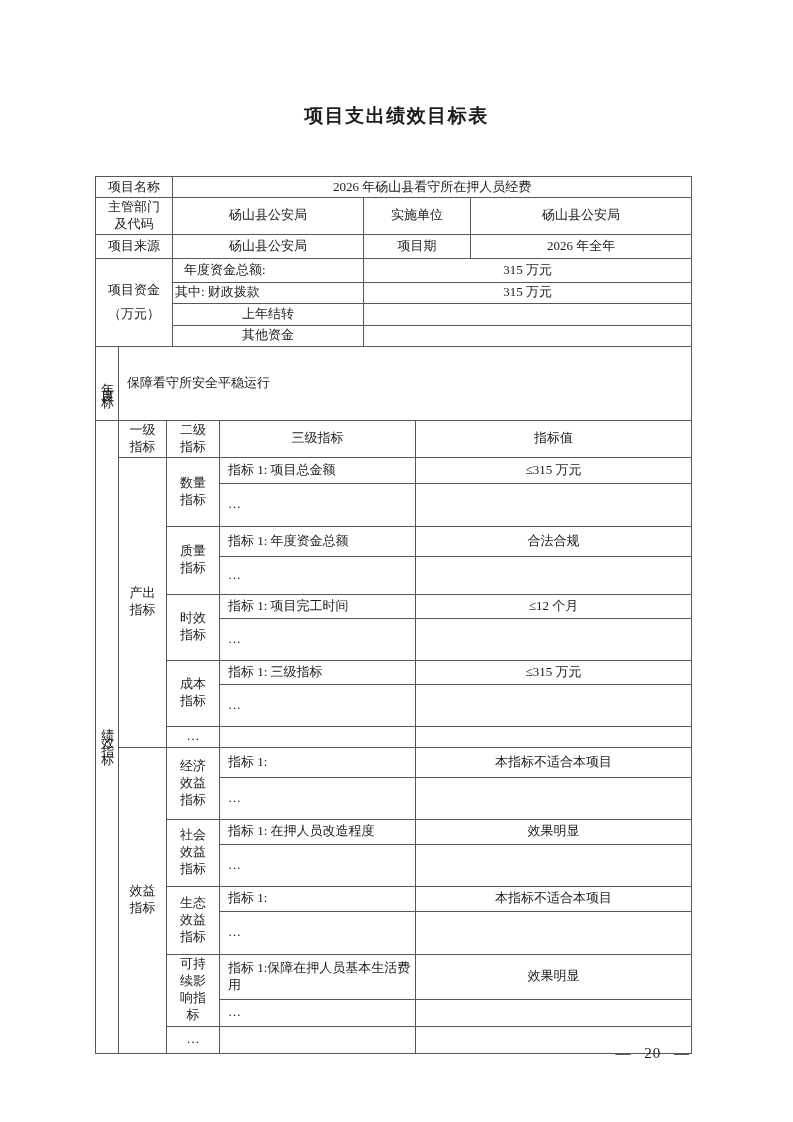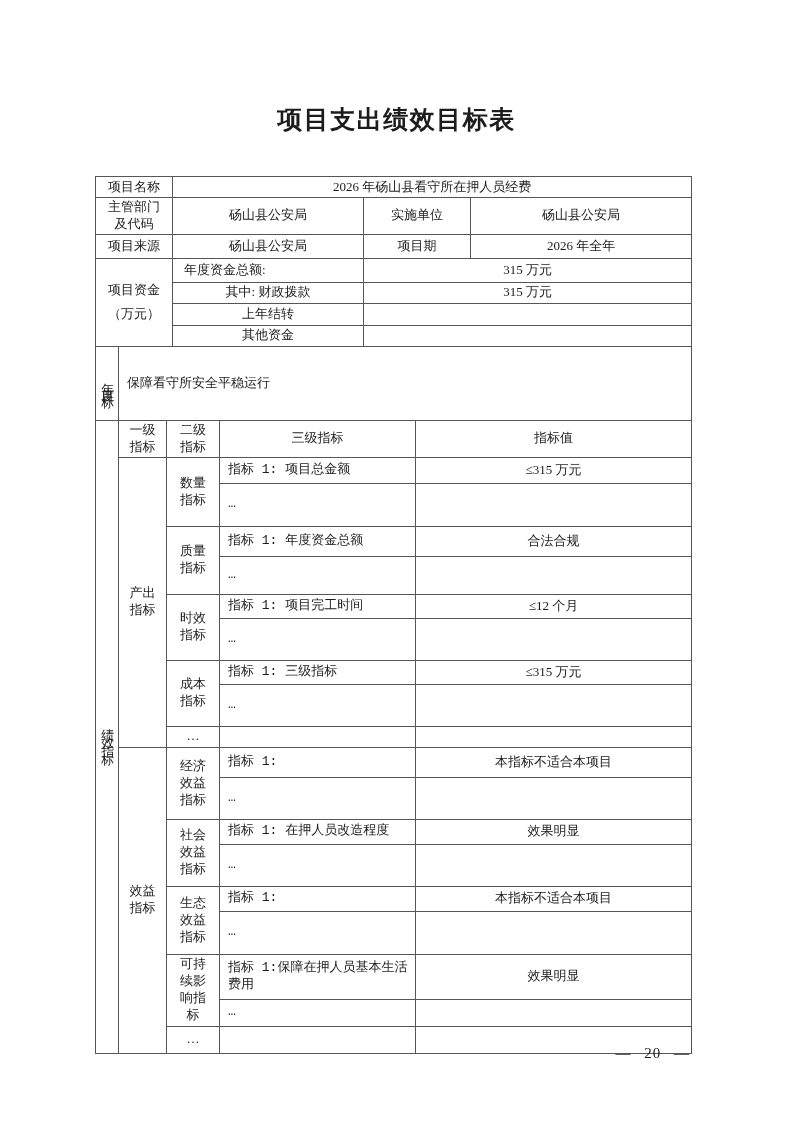--- a/index.html
+++ b/index.html
@@ -4,38 +4,38 @@
 <style>
   html,body{margin:0;padding:0;}
   body{
     width:793px;height:1122px;background:#ffffff;position:relative;
     font-family:"Liberation Serif","DejaVu Serif",serif;color:#1c1c1c;
     overflow:hidden;
   }
   .page{position:absolute;inset:0;}
   .doc-title{
     position:absolute;top:103px;left:0;width:793px;text-align:center;
-    font-size:25px;font-weight:bold;letter-spacing:1.5px;margin:0;
+    font-size:19px;font-weight:bold;letter-spacing:1.5px;margin:0;
   }
   .doc-subtitle{
     position:absolute;top:139px;left:0;width:793px;text-align:center;
     font-size:13px;letter-spacing:0.5px;
   }
   .tables{position:absolute;top:176px;left:95px;width:597px;}
   table{border-collapse:collapse;table-layout:fixed;width:596px;}
   .t2,.t3{margin-top:-1px;}
   td{
     border:1px solid #565656;font-size:13px;line-height:1.3;
     vertical-align:middle;padding:1px 2px;overflow:hidden;word-break:break-all;
   }
   .c{text-align:center;}
   .pre{white-space:pre-line;text-align:center;}
-  .l3{text-align:left;padding-left:8px;font-family:Liberation Mono, monospace;}
+  .l3{text-align:left;padding-left:8px;}
   .pl11{text-align:left;padding-left:11px;margin-left:35px;}
-  .pl25{text-align:center;}
+  .pl25{text-align:left;}
   .funds-label{line-height:1.9;margin-top:46px;}
   .goal-text{text-align:left;padding-left:8px;}
   .vcell{text-align:center;padding:0;}
   .vert{
     writing-mode:vertical-lr;text-orientation:upright;
     display:inline-block;letter-spacing:8px;line-height:1.1;
   }
   .vert.sm{letter-spacing:4px;}
   .page-number{
     position:absolute;top:1045px;left:0;width:690px;text-align:right;

